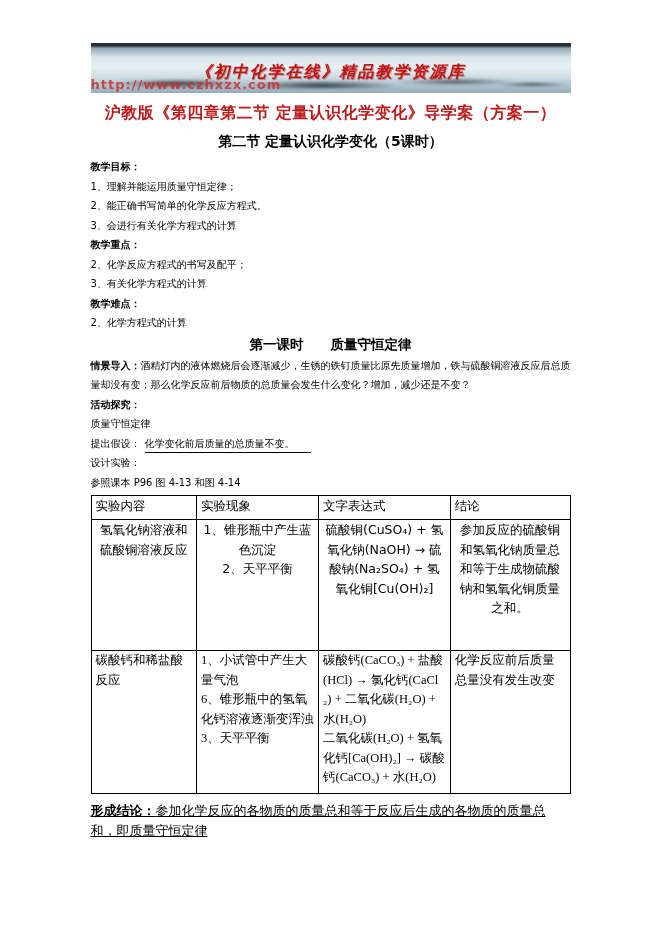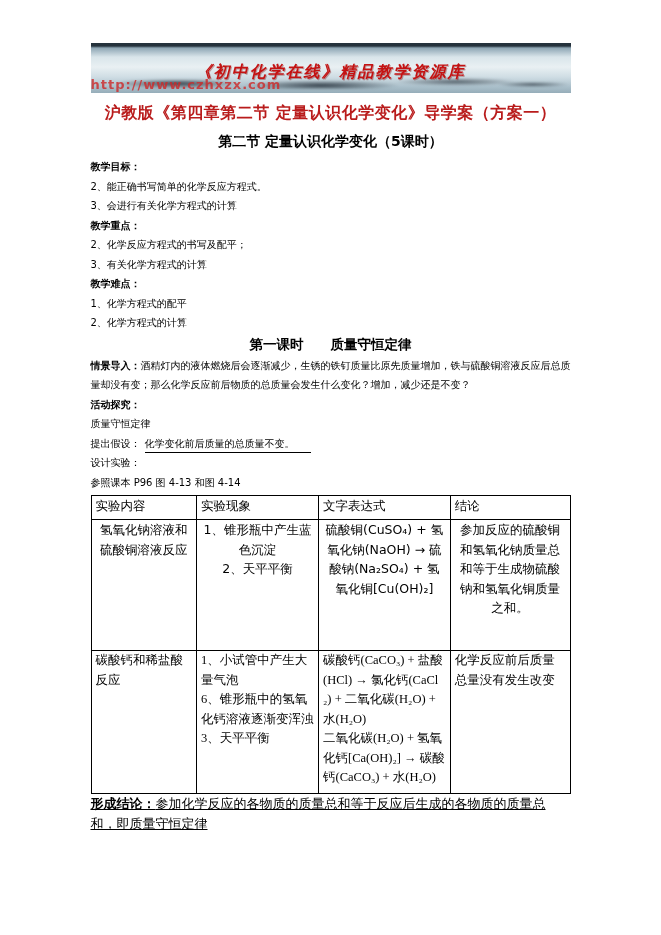--- a/index.html
+++ b/index.html
@@ -69,49 +69,49 @@
     border:1px solid #000;vertical-align:top;padding:0px 4px 2px 4px;
     word-break:break-all;
   }
   col.c1{width:22%;} col.c2{width:25.5%;} col.c3{width:27.5%;} col.c4{width:25%;}
   tr.hrow td{height:21px;}
   tr.row1 td{height:128px;text-align:center;}
   tr.row2 td{height:140px;font-family:Liberation Serif, serif;}
 
   
   .formed{
-    font-size:13px;line-height:19.5px;
+    margin-top:7px;font-size:13px;line-height:19.5px;
     text-decoration:underline;
   }
 </style>
 </head>
 <body>
 
 <div class="page">
 
   <div class="banner">
     <div class="banner-smudge"></div>
     <div class="banner-title">《初中化学在线》精品教学资源库</div>
     <div class="banner-url">http://www.czhxzx.com</div>
   </div>
 
   <div class="doc-title">沪教版《第四章第二节 定量认识化学变化》导学案（方案一）</div>
   <div class="section-title">第二节 定量认识化学变化（5课时）</div>
 
   <div class="body-text">
     <div class="line bold">教学目标：</div>
+    <div class="line">1、理解并能运用质量守恒定律；</div>
     <div class="line">2、能正确书写简单的化学反应方程式。</div>
     <div class="line">3、会进行有关化学方程式的计算</div>
 
     <div class="line bold">教学重点：</div>
     <div class="line">2、化学反应方程式的书写及配平；</div>
     <div class="line">3、有关化学方程式的计算</div>
 
     <div class="line bold">教学难点：</div>
-    <div class="line">1、化学方程式的配平</div>
     <div class="line">2、化学方程式的计算</div>
 
     <div class="center-bold">第一课时　　质量守恒定律</div>
 
     <div class="line"><span class="bold">情景导入：</span><span>酒精灯内的液体燃烧后会逐渐减少，生锈的铁钉质量比原先质量增加，铁与硫酸铜溶液反应后总质量却没有变；那么化学反应前后物质的总质量会发生什么变化？增加，减少还是不变？</span></div>
 
     <div class="line bold">活动探究：</div>
     <div class="line">质量守恒定律</div>
     <div class="line"><span>提出假设：</span><span class="hypo">化学变化前后质量的总质量不变。</span></div>
     <div class="line">设计实验：</div>

